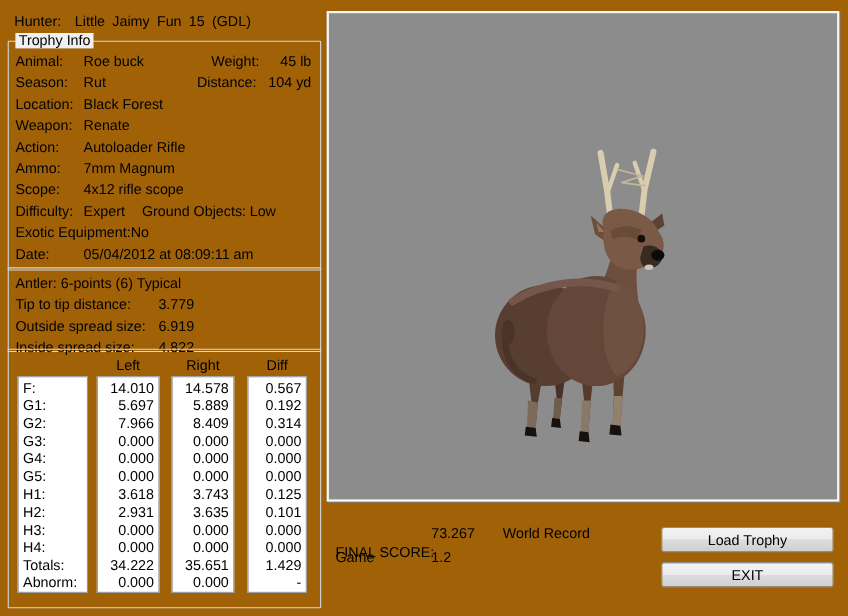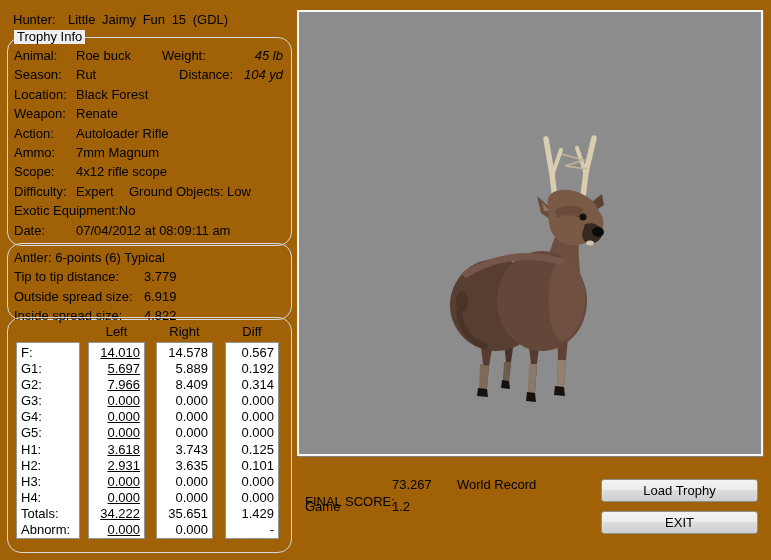--- a/index.html
+++ b/index.html
@@ -8,47 +8,47 @@
     position:relative;width:771px;height:560px;background:#a16207;
     font-family:"Liberation Sans",sans-serif;font-size:13px;color:#000;
     overflow:hidden;
     padding-left:37px;
   }
   .row-abs{position:absolute;white-space:nowrap;}
   
   .hunter-label{position:absolute;left:13px;top:12px;}
   .hunter-value{position:absolute;left:68px;top:12px;word-spacing:3px;}
   
-  .groupbox{position:absolute;border:1px solid #d5d9dc;border-radius:14px;}
+  .groupbox{position:absolute;border:1px solid #d5d9dc;border-radius:1px;}
   .gb-title{position:absolute;top:-8px;left:6px;background:#f0f0f0;padding:0 3px;line-height:14px;}
   .trophy-box{left:7px;top:37px;width:283px;height:207px;}
   .antler-box{left:7px;top:243px;width:283px;height:75px;}
   .table-box{left:7px;top:317px;width:283px;height:234px;}
   
   .trophy-rows{position:absolute;left:6px;right:6px;top:8px;}
   .trow{position:relative;height:19.4px;line-height:19.4px;white-space:nowrap;}
   .tl{display:inline-block;min-width:62px;}
   .tl2{position:absolute;top:0;}
-  .tv2r{position:absolute;top:0;right:2px;font-style:italic;}
+  .tv2r{position:absolute;top:0;right:2px;}
   .tv2m{position:absolute;top:0;}
   
   .antler-rows{position:absolute;left:6px;right:6px;top:4px;}
   .arow{position:relative;height:19.3px;line-height:19.3px;white-space:nowrap;}
   .aval{position:absolute;left:130px;top:0;}
   
   .colhdr{position:absolute;top:6px;text-align:center;}
   .hdr-left{left:80px;width:57px;}
   .hdr-right{left:148px;width:57px;}
   .hdr-diff{left:217px;width:54px;text-align:center;}
   .listbox{
     position:absolute;top:24px;height:197px;background:#fff;
     border:1px solid #919699;box-sizing:border-box;padding-top:2px;overflow:hidden;
   }
   .lb-names{left:8px;width:64px;}
-  .lb-left{left:80px;width:57px;text-decoration:underline;}
+  .lb-left{left:80px;width:57px;}
   .lb-right{left:148px;width:57px;}
   .lb-diff{left:217px;width:54px;}
   .lrow{height:16.1px;line-height:16.1px;padding:0 4px;white-space:nowrap;}
   .lrow.num{text-align:right;}
   
   .viewport{
     position:absolute;left:297px;top:10px;width:466px;height:446px;
     background:#8c8c8c;border:2px solid #f8f8f8;box-sizing:border-box;
     box-shadow:1px 1px 0 #7e7e7e;
   }
@@ -74,30 +74,30 @@
 <body>
 
 <div class="window">
 
   <span class="hunter-label">Hunter:</span>
   <span class="hunter-value">Little Jaimy Fun 15 (GDL)</span>
 
   <div class="groupbox trophy-box">
     <span class="gb-title">Trophy Info</span>
     <div class="trophy-rows" id="trophy-rows">
-        <div class="trow"><span class="tl">Animal:</span><span class="tv">Roe buck</span><span class="tl2" style="left: 148px;">Weight:</span><span class="tv2r">45 lb</span></div>
+        <div class="trow"><span class="tl">Animal:</span><span class="tv">Roe buck</span><span class="tl2" style="left: 178px;">Weight:</span><span class="tv2r">45 lb</span></div>
         <div class="trow"><span class="tl">Season:</span><span class="tv">Rut</span><span class="tl2" style="left: 165px;">Distance:</span><span class="tv2r">104 yd</span></div>
         <div class="trow"><span class="tl">Location:</span><span class="tv">Black Forest</span></div>
         <div class="trow"><span class="tl">Weapon:</span><span class="tv">Renate</span></div>
         <div class="trow"><span class="tl">Action:</span><span class="tv">Autoloader Rifle</span></div>
         <div class="trow"><span class="tl">Ammo:</span><span class="tv">7mm Magnum</span></div>
         <div class="trow"><span class="tl">Scope:</span><span class="tv">4x12 rifle scope</span></div>
         <div class="trow"><span class="tl">Difficulty:</span><span class="tv">Expert</span><span class="tl2" style="left: 115px;">Ground Objects:</span><span class="tv2m" style="left: 213px;">Low</span></div>
         <div class="trow"><span class="tl">Exotic Equipment:</span><span class="tv">No</span></div>
-        <div class="trow"><span class="tl">Date:</span><span class="tv">07/04/2012 at 08:09:11 am</span></div>
+        <div class="trow"><span class="tl">Date:</span><span class="tv">05/04/2012 at 08:09:11 am</span></div>
       </div>
   </div>
 
   <div class="groupbox antler-box">
     <div class="antler-rows" id="antler-rows">
       <div class="arow">
         <span>Antler: 6-points (6) Typical</span>
       </div>
     <div class="arow"><span>Tip to tip distance:</span><span class="aval">3.779</span></div>
         <div class="arow"><span>Outside spread size:</span><span class="aval">6.919</span></div>

